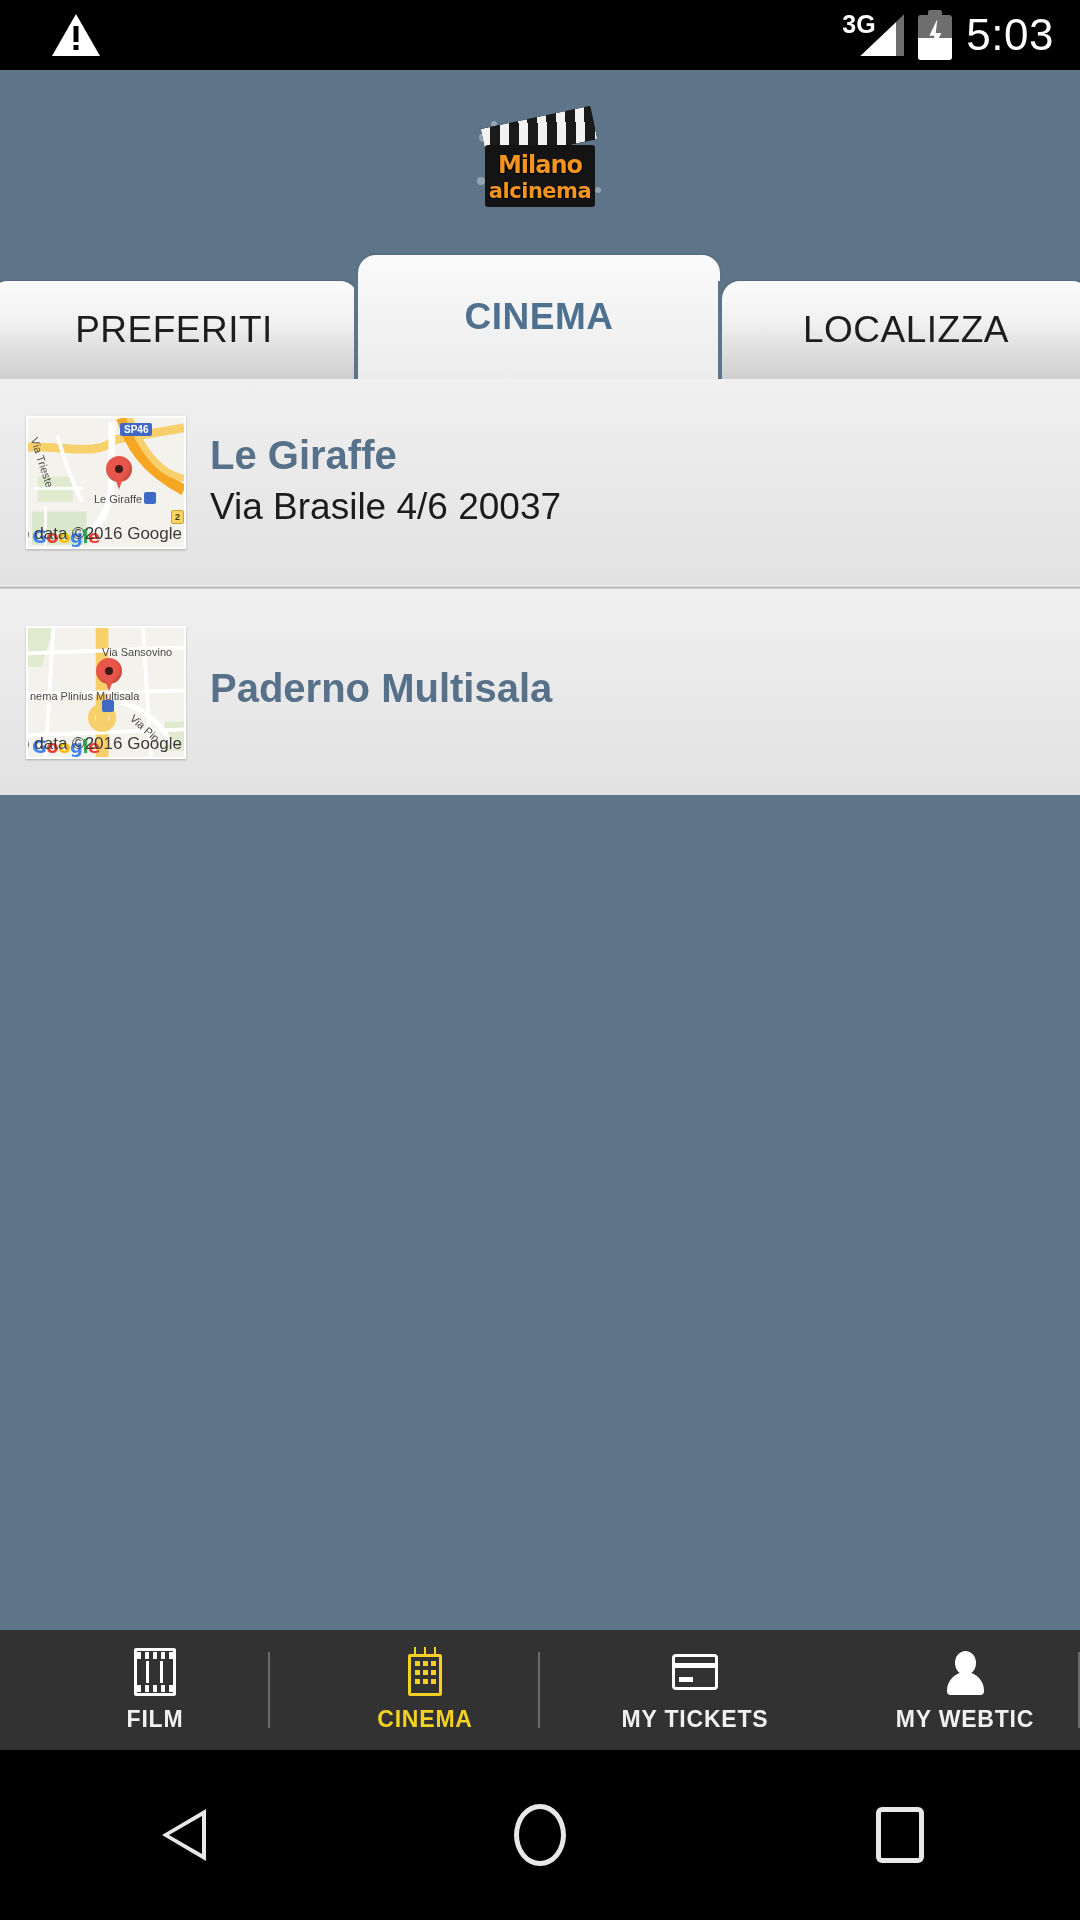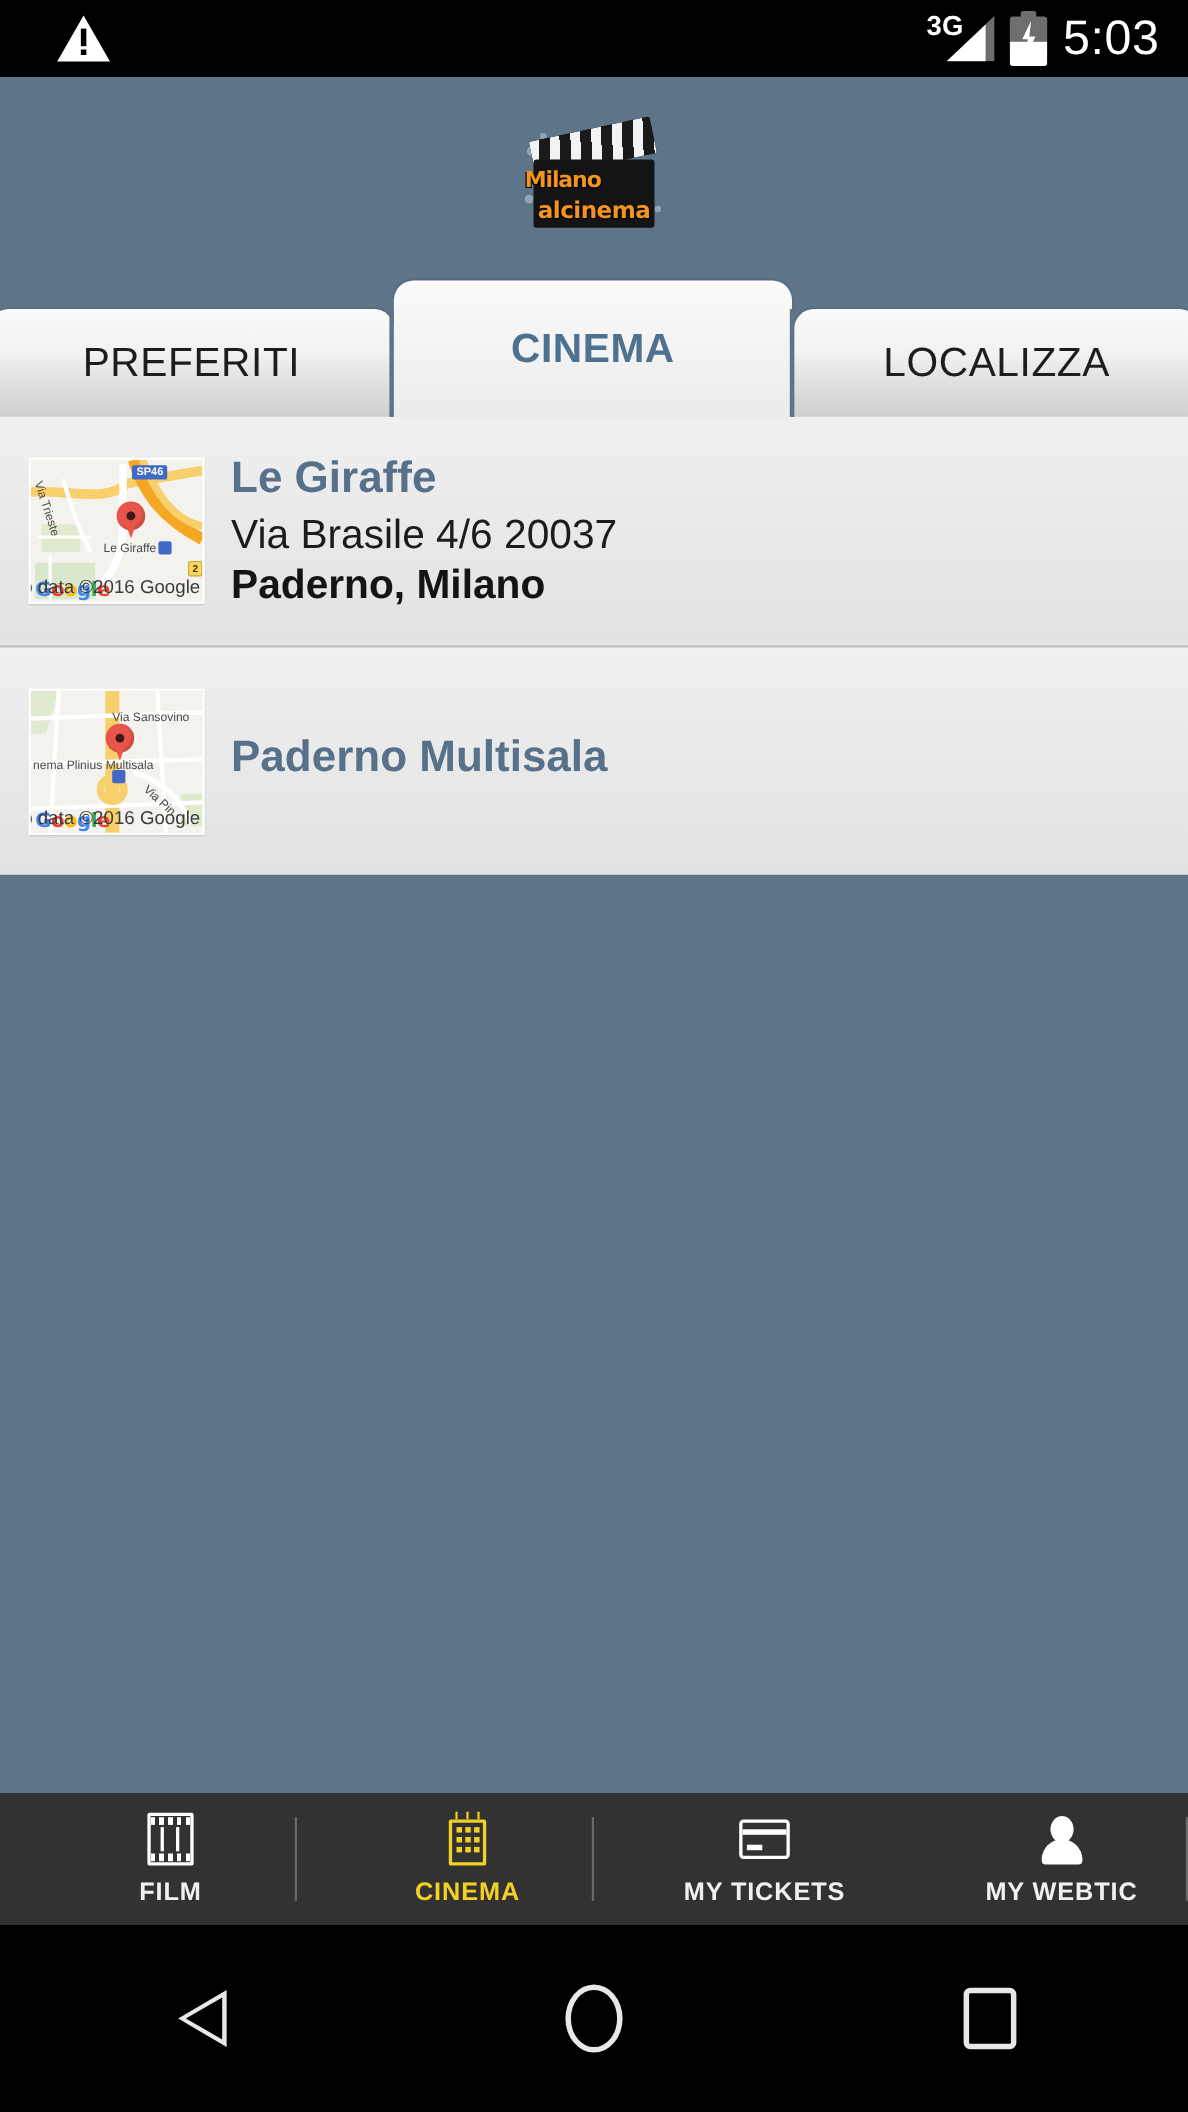--- a/index.html
+++ b/index.html
@@ -79,22 +79,22 @@
     content:""; position:absolute; inset:0;
     background:repeating-linear-gradient(100deg,
       #f2f2f2 0 9px, #1a1a1a 9px 19px);
   }
   .logo-clap-body {
     position:absolute; left:8px; top:30px; width:110px; height:62px;
     background:#141414; border-radius:3px;
   }
   .logo-milano {
     position:absolute; left:0; top:36px; width:126px;
-    color:#f49420;
-    font-size:20px; font-weight:bold; letter-spacing:-1px;
+    text-align:center; color:#f49420;
+    font-size:24px; font-weight:bold; letter-spacing:-1px;
     font-family:"DejaVu Sans", sans-serif;
     text-shadow:1px 1px 0 #000, -1px 1px 0 #000;
   }
   .logo-alcinema {
     position:absolute; left:0; top:64px; width:126px;
     text-align:center; color:#f49420;
     font-size:21px; font-weight:bold; letter-spacing:-0.5px;
     font-family:"DejaVu Sans", sans-serif;
     text-shadow:1px 1px 0 #000, -1px 1px 0 #000;
   }
@@ -404,21 +404,20 @@
           <span class="pin-dot"></span>
         </span>
         <span class="map-label" style="left:66px; top:75px;">Le Giraffe</span>
         <span class="poi" style="left:116px; top:74px;"></span>
         <span class="gmark"><span>G</span><span>o</span><span>o</span><span>g</span><span>l</span><span>e</span></span>
         <span class="attrib">Map data ©2016 Google</span>
       </div>
       <div class="item-text">
         <div class="item-title">Le Giraffe</div>
         <div class="item-addr">Via Brasile 4/6 20037</div>
-        <div class="item-city">Paderno, Milano</div>
       </div>
     </div>
 
     <div class="list-divider"></div>
 
     <div class="list-item">
       <div class="thumb">
         <svg class="map-canvas" viewBox="0 0 160 133" preserveAspectRatio="none">
           <rect width="160" height="133" fill="#f4f2ed"></rect>
           <path d="M0 0 L26 0 L14 40 L0 40 Z" fill="#dfeacf"></path>

